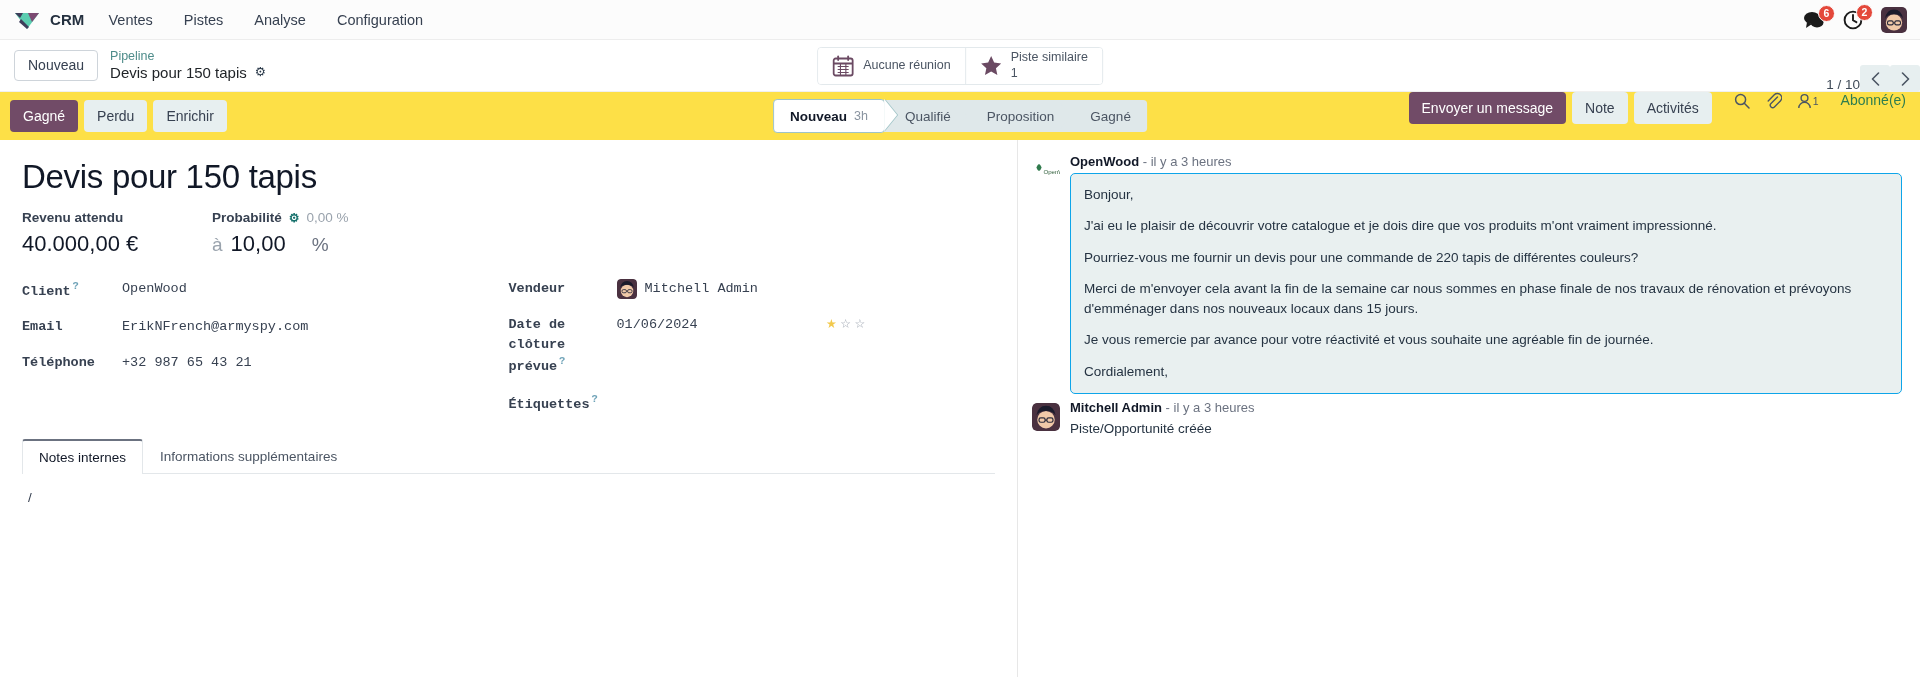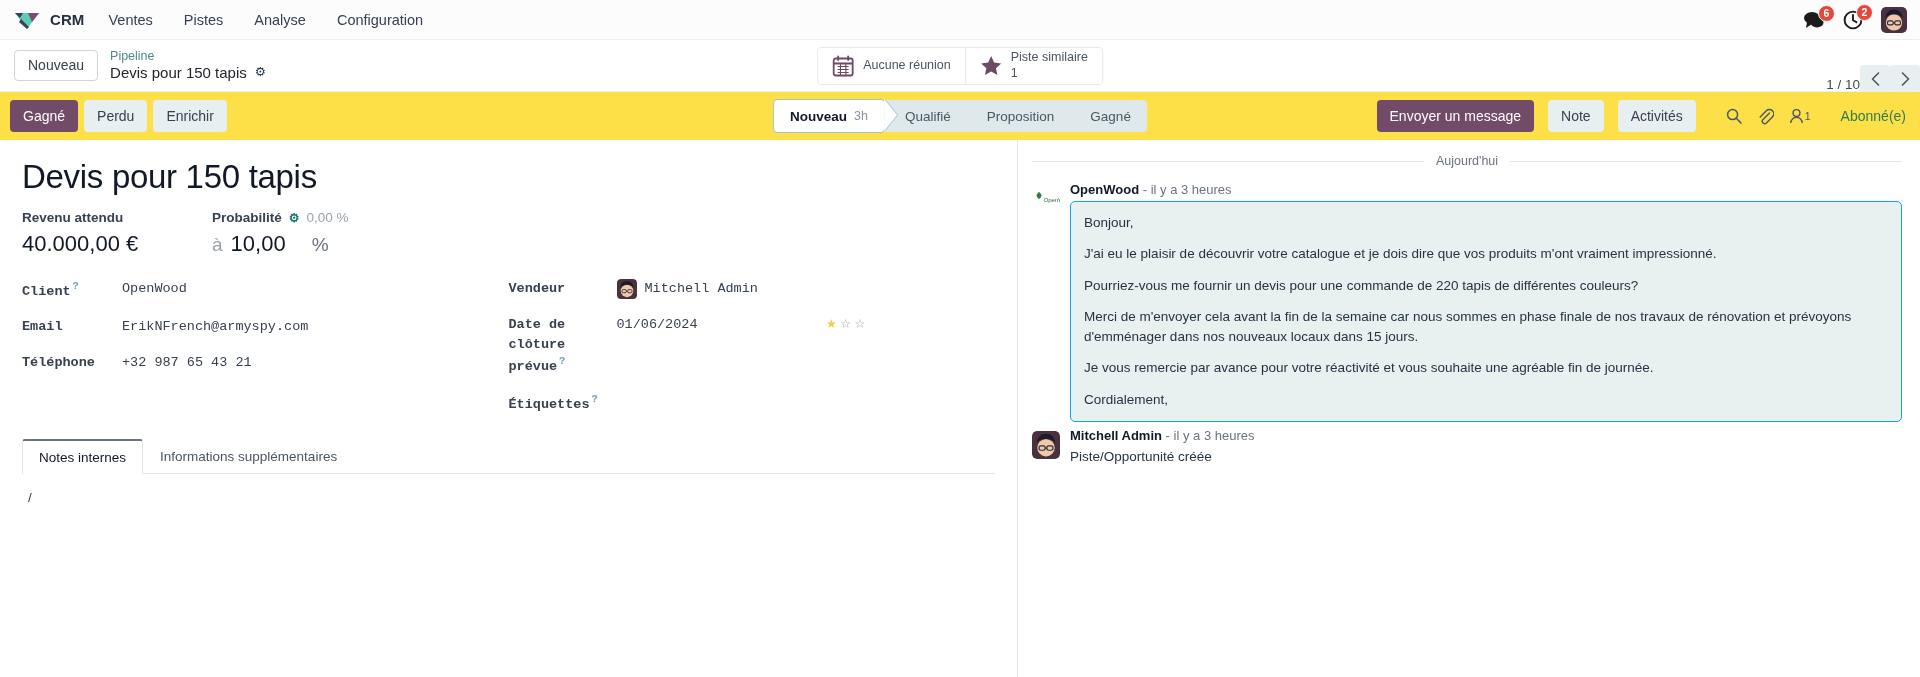--- a/index.html
+++ b/index.html
@@ -130,21 +130,21 @@
     border-top: 16px solid transparent;
     border-bottom: 16px solid transparent;
     border-left: 13px solid #fff;
     clip-path: none; width: 0; height: 0; right: -13px; top: -1px;
     filter: drop-shadow(1px 0 0 #9EC3C6);
   }
   .status-dur { font-size: 12.5px; color: #8A94A0; font-weight: 400; }
 
   .chatter-actions {
     position: absolute; right: 14px; top: 0; height: 48px;
-    display: flex; align-items: center; gap: 8px;
+    display: flex; align-items: flex-start; gap: 0;
   }
   .chatter-actions .btn { margin-left: 6px; }
   .chatter-icons { display: flex; align-items: center; gap: 15px; margin-left: 22px; }
   .cicon { cursor: pointer; color: #4B5563; display: flex; align-items: center; position: relative; }
   .cicon-sup { font-size: 10.5px; color: #4B5563; margin-left: 1px; vertical-align: super; }
   .followed { color: #2E7D4F; font-size: 14px; margin-left: 22px; cursor: pointer; white-space: nowrap; }
 
   
   .body-wrap { display: flex; height: calc(677px - 40px - 52px - 48px); }
   .form-pane {
@@ -447,23 +447,20 @@
     <div class="notebook">
       <div class="nb-tabs">
         <div class="nb-tab active">Notes internes</div>
         <div class="nb-tab">Informations supplémentaires</div>
       </div>
       <div class="nb-page">/</div>
     </div>
   </div>
 
   <div class="chatter">
-    <div class="day-sep">
-      <span>Aujourd'hui</span>
-    </div>
 
     <div class="msg">
       <svg class="msg-avatar" viewBox="0 0 32 32">
         <rect width="32" height="32" rx="5" fill="#FFFFFF"></rect>
         <path d="M5 12 Q8 4 11 12 Q8 20 5 12 Z" fill="#2F7A4C"></path>
         <text x="13" y="19" font-size="7" fill="#2F5E3A" font-family="Liberation Sans">OpenWood</text>
       </svg>
       <div class="msg-body">
         <div class="msg-head">
           <span class="msg-author">OpenWood</span>

